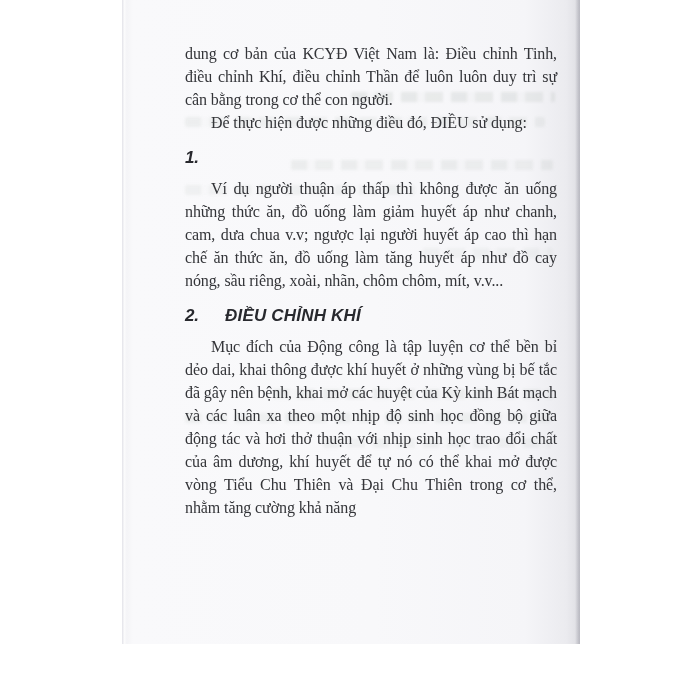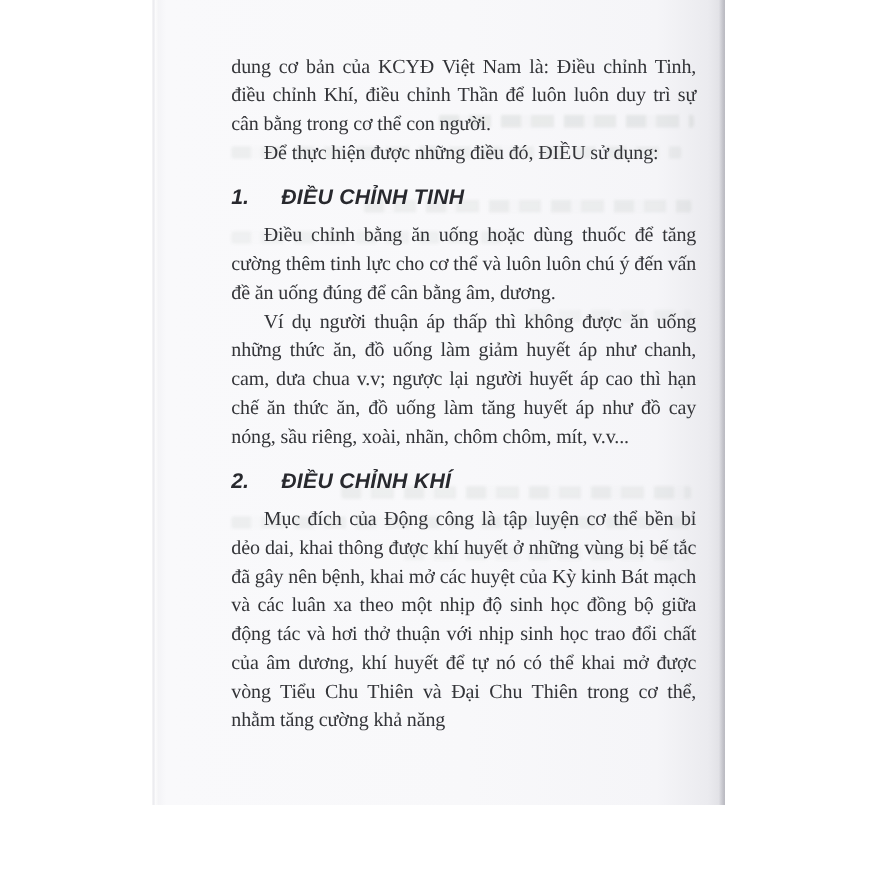--- a/index.html
+++ b/index.html
@@ -107,24 +107,22 @@
     <div class="ghost g7"></div>
     <div class="ghost g8"></div>
     <div class="ghost g9"></div>
 
     <div class="content">
       <p class="para">dung cơ bản của KCYĐ Việt Nam là: Điều chỉnh Tinh, điều chỉnh Khí, điều chỉnh Thần để luôn luôn duy trì sự cân bằng trong cơ thể con người.</p>
       <p class="para indent">Để thực hiện được những điều đó, ĐIỀU sử dụng:</p>
 
       <div class="heading">
         <span class="h-num">1.</span>
-        <span class="h-title">ĐIỀU CHỈNH TINH</span>
       </div>
 
-      <p class="para indent">Điều chỉnh bằng ăn uống hoặc dùng thuốc để tăng cường thêm tinh lực cho cơ thể và luôn luôn chú ý đến vấn đề ăn uống đúng để cân bằng âm, dương.</p>
       <p class="para indent">Ví dụ người thuận áp thấp thì không được ăn uống những thức ăn, đồ uống làm giảm huyết áp như chanh, cam, dưa chua v.v; ngược lại người huyết áp cao thì hạn chế ăn thức ăn, đồ uống làm tăng huyết áp như đồ cay nóng, sầu riêng, xoài, nhãn, chôm chôm, mít, v.v...</p>
 
       <div class="heading">
         <span class="h-num">2.</span>
         <span class="h-title">ĐIỀU CHỈNH KHÍ</span>
       </div>
 
       <p class="para indent">Mục đích của Động công là tập luyện cơ thể bền bỉ dẻo dai, khai thông được khí huyết ở những vùng bị bế tắc đã gây nên bệnh, khai mở các huyệt của Kỳ kinh Bát mạch và các luân xa theo một nhịp độ sinh học đồng bộ giữa động tác và hơi thở thuận với nhịp sinh học trao đổi chất của âm dương, khí huyết để tự nó có thể khai mở được vòng Tiểu Chu Thiên và Đại Chu Thiên trong cơ thể, nhằm tăng cường khả năng</p>
     </div>
 

